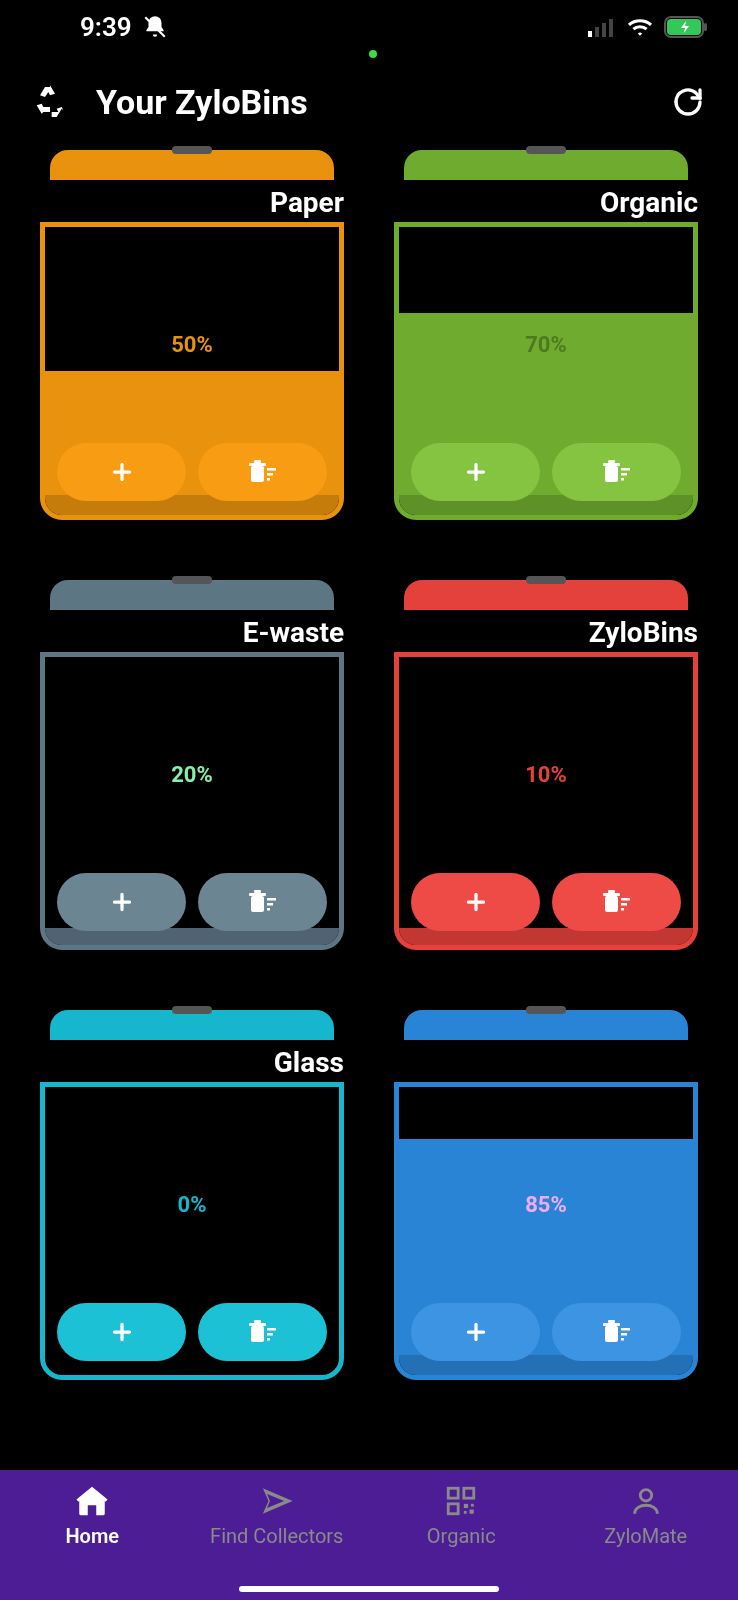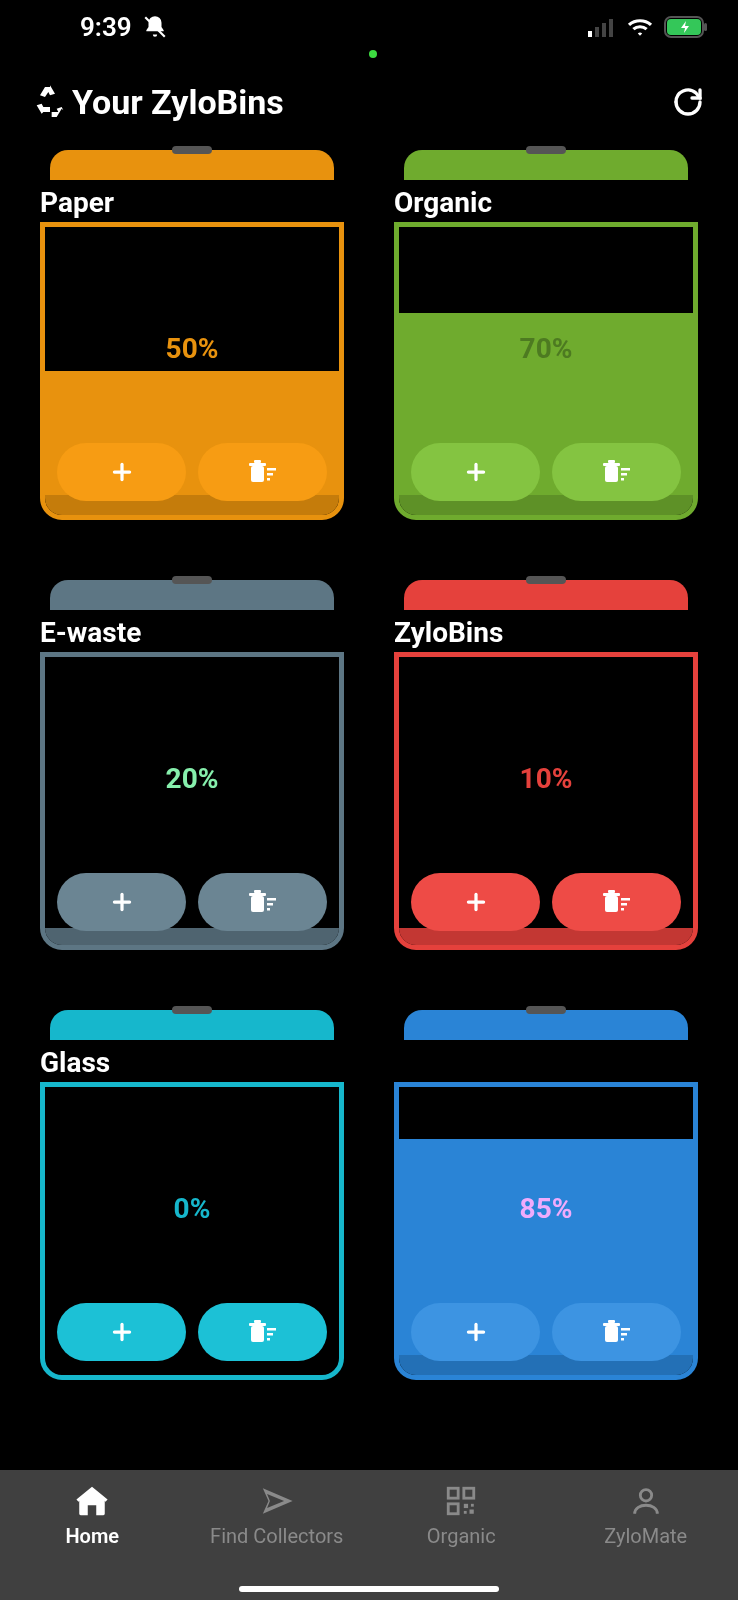--- a/index.html
+++ b/index.html
@@ -25,21 +25,21 @@
   .status-left { display: flex; align-items: center; gap: 10px; margin-left: 50px;}
   .status-right { display: flex; align-items: center; gap: 10px; }
   .green-dot { width: 8px; height: 8px; border-radius: 50%; background: #3ddc41; position: absolute; left: 50%; top: 50px;}
   
   .header {
     display: flex;
     align-items: center;
     justify-content: space-between;
     padding: 28px 30px 20px 30px;
   }
-  .header-left { display: flex; align-items: center; gap: 2px; }
+  .header-left { display: flex; align-items: center; gap: 26px; }
   .header-title { font-size: 34px; font-weight: 700; }
   .refresh-btn { width: 40px; height: 40px; display:flex; align-items:center; justify-content:center;}
   
   .bins-grid {
     display: grid;
     grid-template-columns: 1fr 1fr;
     gap: 60px 50px;
     padding: 8px 40px 0 40px;
   }
   .bin {
@@ -57,21 +57,21 @@
     position: absolute;
     top: -4px; left: 50%; transform: translateX(-50%);
     width: 40px; height: 8px;
     background: #555;
     border-radius: 5px;
   }
   .bin-title {
     position: absolute;
     top: 36px;
     left: 0; right: 0;
-    text-align: left;
+    text-align: right;
     font-size: 28px;
     font-weight: 700;
     color: #fff;
   }
   .bin-body {
     position: absolute;
     top: 72px; left: 0; right: 0; bottom: 0;
     border: 5px solid;
     border-bottom-left-radius: 22px;
     border-bottom-right-radius: 22px;
@@ -86,21 +86,21 @@
     position: absolute;
     left: 0; right: 0; bottom: 0;
     height: 20px;
     background: rgba(0,0,0,0.15);
   }
   .bin-percent {
     position: absolute;
     top: 105px;
     left: 0; right: 0;
     text-align: center;
-    font-size: 28px;
+    font-size: 22px;
     font-weight: 700;
   }
   .bin-buttons {
     position: absolute;
     left: 12px; right: 12px; bottom: 14px;
     display: flex;
     gap: 12px;
   }
   .pill-btn {
     flex: 1;
@@ -108,21 +108,21 @@
     border-radius: 30px;
     display: flex;
     align-items: center;
     justify-content: center;
   }
   
   .tab-bar {
     position: absolute;
     bottom: 0; left: 0; right: 0;
     height: 130px;
-    background: #404040;
+    background: #4c1d95;
     display: flex;
     align-items: flex-start;
     padding-top: 14px;
   }
   .tab-item {
     flex: 1;
     display: flex;
     flex-direction: column;
     align-items: center;
     gap: 6px;

